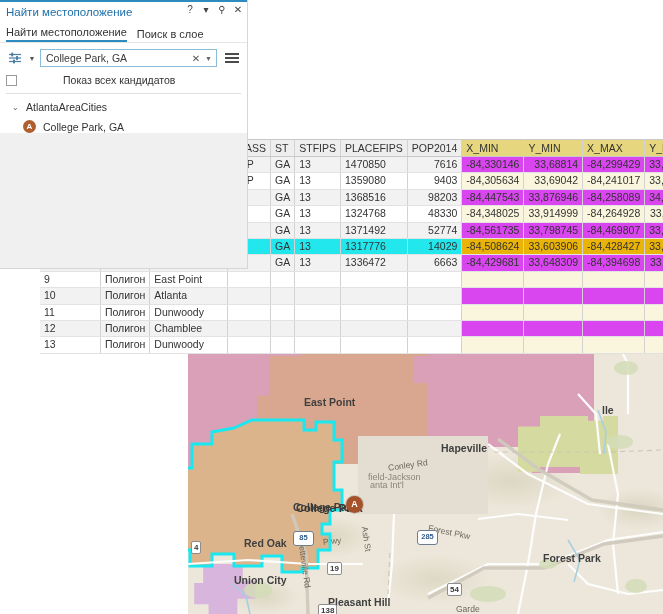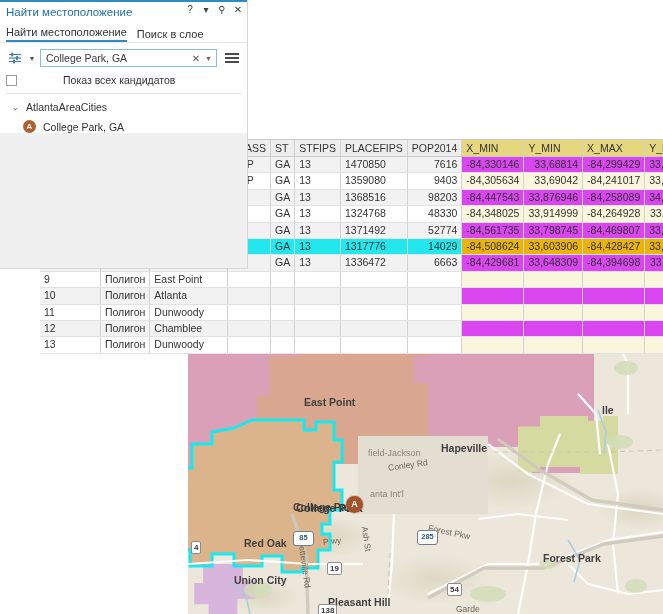--- a/index.html
+++ b/index.html
@@ -225,22 +225,22 @@
     <div class="map-lbl map-lbl-b" style="left:290px;top:8px">Atlanta</div>
     <div class="map-lbl map-lbl-b" style="left:116px;top:132px">East Point</div>
     <div class="map-lbl map-lbl-b" style="left:253px;top:178px">Hapeville</div>
     <div class="map-lbl map-lbl-b" style="left:105px;top:237px">College Park</div>
     <div class="map-lbl map-lbl-b" style="left:56px;top:273px">Red Oak</div>
     <div class="map-lbl map-lbl-b" style="left:46px;top:310px">Union City</div>
     <div class="map-lbl map-lbl-b" style="left:140px;top:332px">Pleasant Hill</div>
     <div class="map-lbl map-lbl-b" style="left:355px;top:288px">Forest Park</div>
     <div class="map-lbl map-lbl-b" style="left:414px;top:140px">lle</div>
 
-    <div class="airport-lbl" style="left:180px;top:184px">field-Jackson</div>
-    <div class="airport-lbl" style="left:182px;top:225px">anta Int'l</div>
+    <div class="airport-lbl" style="left:180px;top:208px">field-Jackson</div>
+    <div class="airport-lbl" style="left:182px;top:216px">anta Int'l</div>
 
     <div class="map-lbl map-lbl-rd" style="left:200px;top:196px;transform:rotate(-8deg)">Conley Rd</div>
     <div class="map-lbl map-lbl-rd" style="left:240px;top:263px;transform:rotate(12deg)">Forest Pkw</div>
     <div class="map-lbl map-lbl-rd" style="left:166px;top:270px;transform:rotate(82deg)">Ash St</div>
     <div class="map-lbl map-lbl-rd" style="left:96px;top:298px;transform:rotate(82deg)">etteville Rd</div>
     <div class="map-lbl map-lbl-rd" style="left:135px;top:272px;transform:rotate(-6deg)">P wy</div>
     <div class="map-lbl map-lbl-rd" style="left:2px;top:14px;transform:rotate(-28deg)">SW</div>
     <div class="map-lbl map-lbl-rd" style="left:268px;top:340px">Garde</div>
 
     <div class="hwy-shield" style="left:3px;top:277px">4</div>

